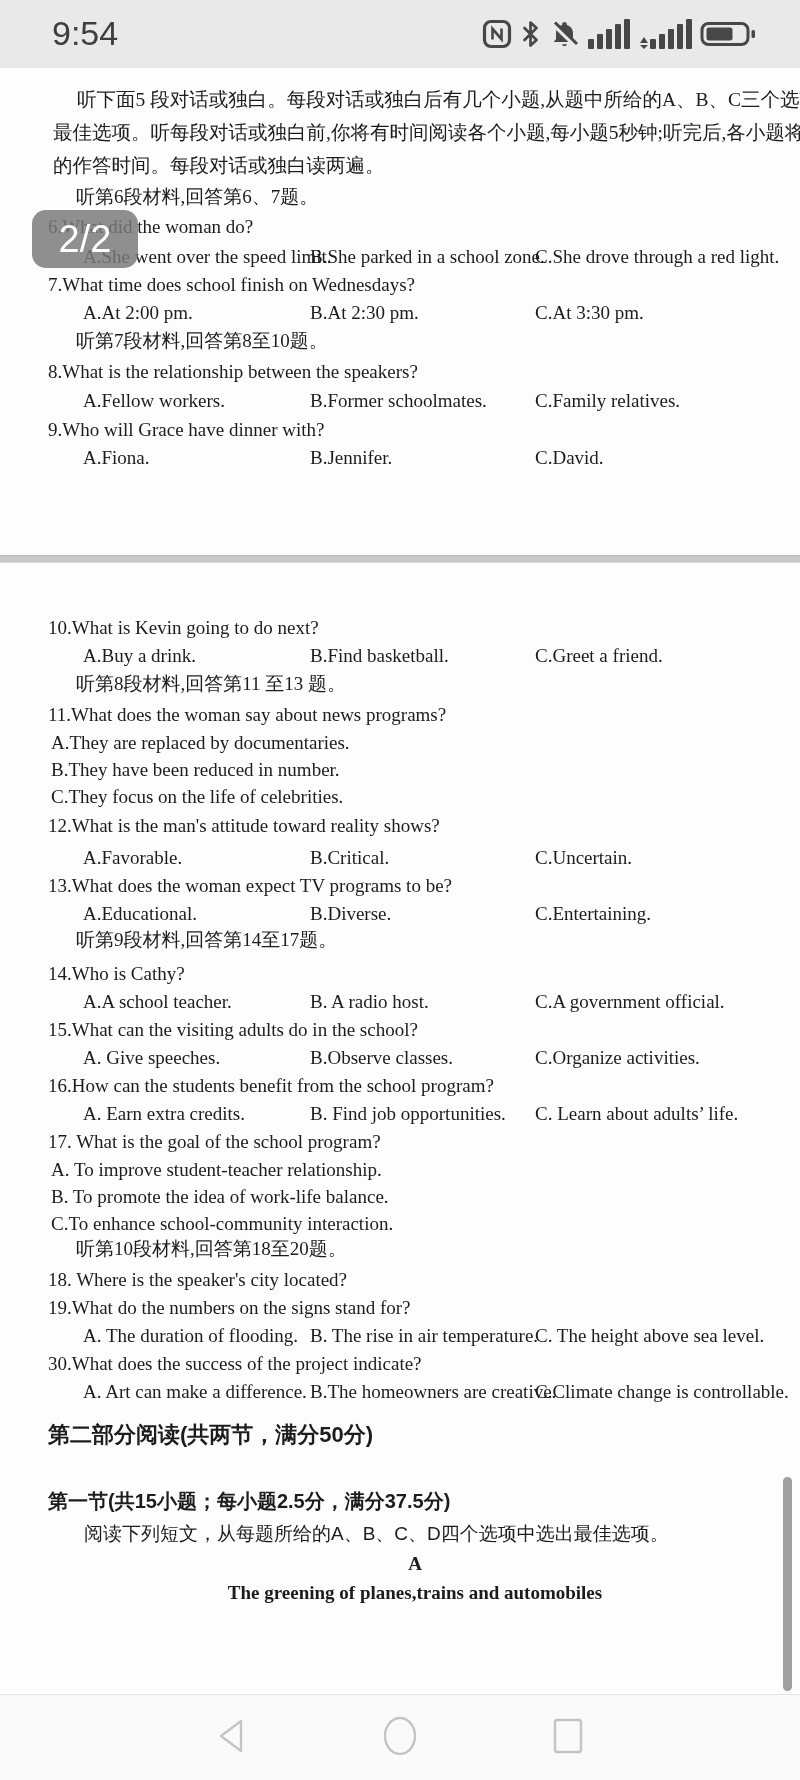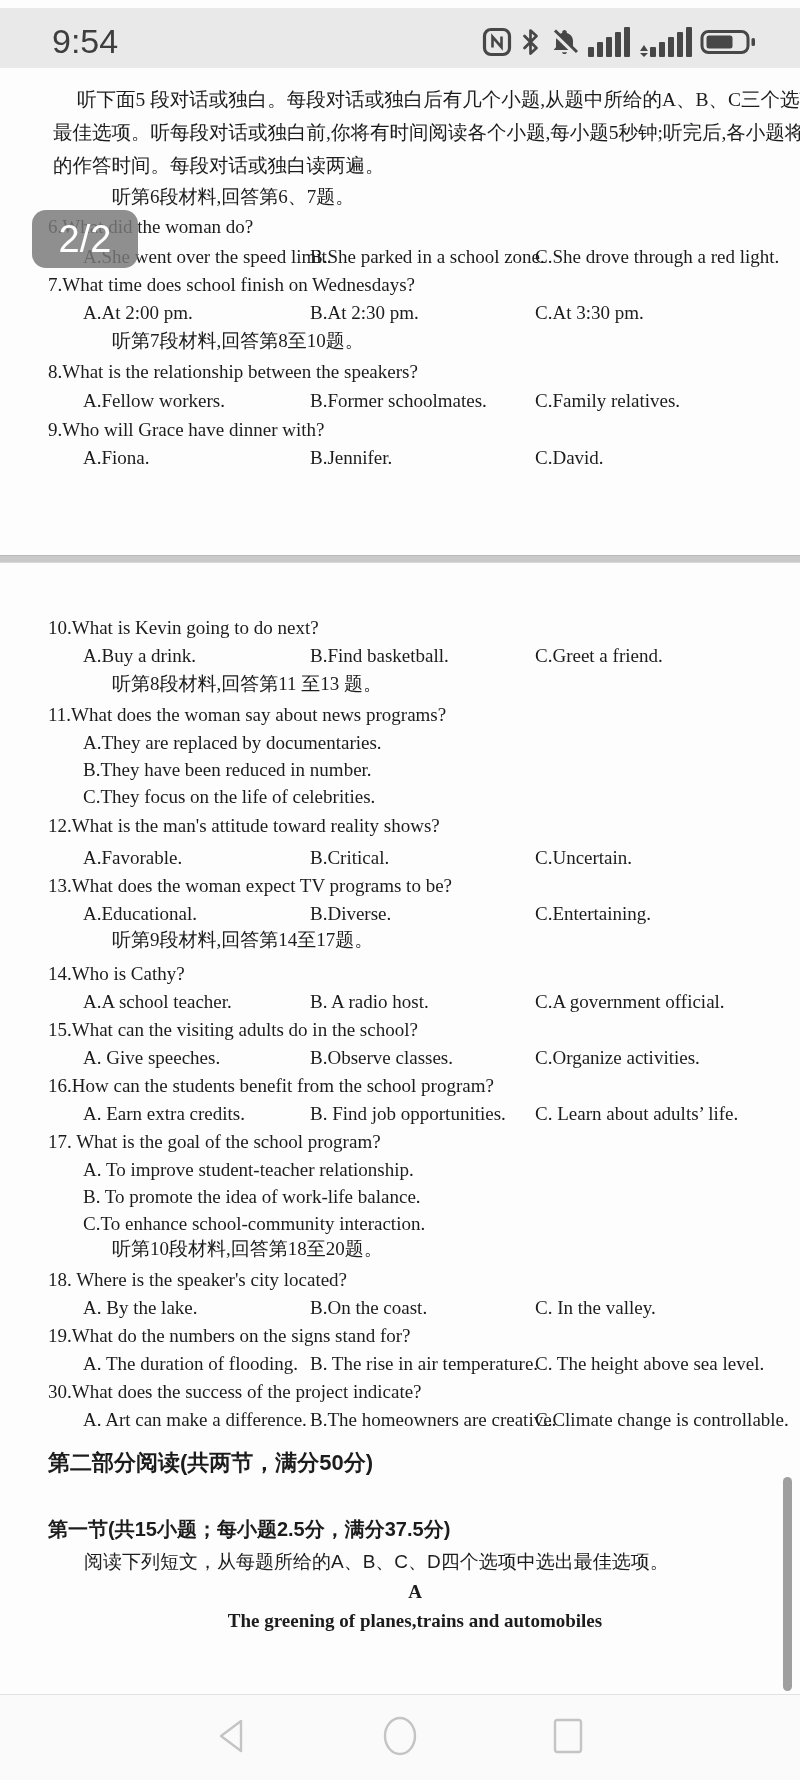--- a/index.html
+++ b/index.html
@@ -1,43 +1,43 @@
 <!DOCTYPE html>
 <html><head>
 <meta charset="utf-8">
 <style>
   html,body{margin:0;padding:0;background:#555;}
   .screen{position:relative;width:800px;height:1780px;margin:0 auto;background:#fdfdfd;
           font-family:"Liberation Serif","DejaVu Serif",serif;color:#1c1c1c;overflow:hidden;}
 
   
-  .status-bar{position:absolute;top:8px;left:0;width:800px;height:68px;background:#e9e9e9;}
+  .status-bar{position:absolute;top:0;left:0;width:800px;height:68px;background:#e9e9e9;}
   .status-time{position:absolute;left:52px;top:14px;font-family:"Liberation Sans","DejaVu Sans",sans-serif;
                font-size:34px;color:#3e3e3e;}
   .status-icons{position:absolute;right:44px;top:0;height:68px;display:flex;align-items:center;gap:8px;}
   .status-icons svg{display:block;}
 
   
   .page{position:absolute;left:0;width:800px;background:#fdfdfd;font-size:19px;}
   .page1{top:68px;height:487px;}
   .page-divider{position:absolute;top:555px;left:0;width:800px;height:8px;background:#c9c9c9;
                 border-top:1px solid #b9b9b9;border-bottom:1px solid #d8d8d8;box-sizing:border-box;}
   .page2{top:563px;height:1131px;}
 
   .line{height:28px;line-height:28px;white-space:nowrap;}
   .intro{padding:15px 40px 0 53px;}
   .intro .line{height:33px;line-height:33px;font-size:19.5px;}
   .ind{padding-left:24px;}
-  .sec{padding-left:112px;height:30px;line-height:30px;}
+  .sec{padding-left:76px;height:30px;line-height:30px;}
   .sec28{height:28px;line-height:28px;}
   .q{padding-left:48px;}
   .h30{height:30px;line-height:30px;}
   .h29{height:29px;line-height:29px;}
   .opts{padding-left:83px;display:grid;grid-template-columns:227px 225px 1fr;}
-  .stack{padding-left:83px;}
+  .stack{padding-left:51px;}
   .stack .line{height:27px;line-height:27px;}
   .mt2{margin-top:2px;}.mt3{margin-top:3px;}.mt4{margin-top:4px;}.mt6{margin-top:6px;}
   .mtn2{margin-top:-2px;}
   .first-row{margin-top:51px;}
 
   .hei{font-family:"Liberation Sans","DejaVu Sans",sans-serif;}
   .part2-header{padding-left:48px;height:34px;line-height:34px;font-size:22px;font-weight:bold;margin-top:12px;}
   .sec1-header{padding-left:48px;height:32px;line-height:32px;font-size:20px;font-weight:bold;margin-top:33px;}
   .note{padding-left:84px;height:30px;line-height:30px;font-size:19px;margin-top:2px;}
   .centered{text-align:center;padding-left:48px;padding-right:18px;font-weight:bold;}
@@ -215,25 +215,20 @@
     <div class="line q">17. What is the goal of the school program?</div>
     <div class="stack">
       <div class="line">A. To improve student-teacher relationship.</div>
       <div class="line">B. To promote the idea of work-life balance.</div>
       <div class="line">C.To enhance school-community interaction.</div>
     </div>
 
     <div class="line sec sec28 mtn2">听第10段材料,回答第18至20题。</div>
 
     <div class="line q mt3">18. Where is the speaker's city located?</div>
-    <div class="line opts">
-      <span>A. By the lake.</span>
-      <span>B.On the coast.</span>
-      <span>C. In the valley.</span>
-    </div>
 
     <div class="line q">19.What do the numbers on the signs stand for?</div>
     <div class="line opts">
       <span>A. The duration of flooding.</span>
       <span>B. The rise in air temperature.</span>
       <span>C. The height above sea level.</span>
     </div>
 
     <div class="line q">30.What does the success of the project indicate?</div>
     <div class="line opts">

